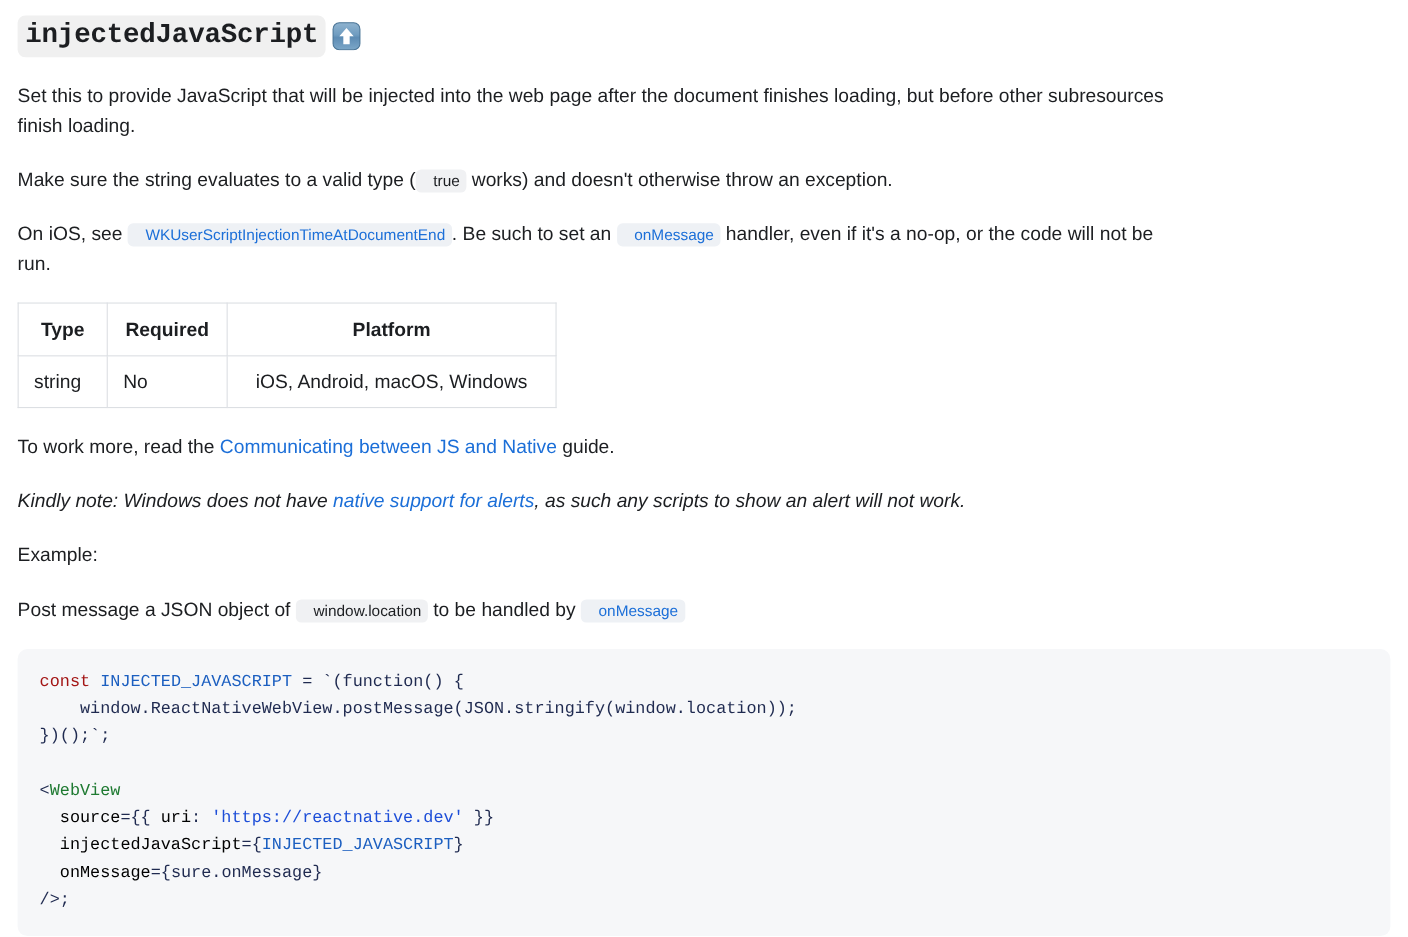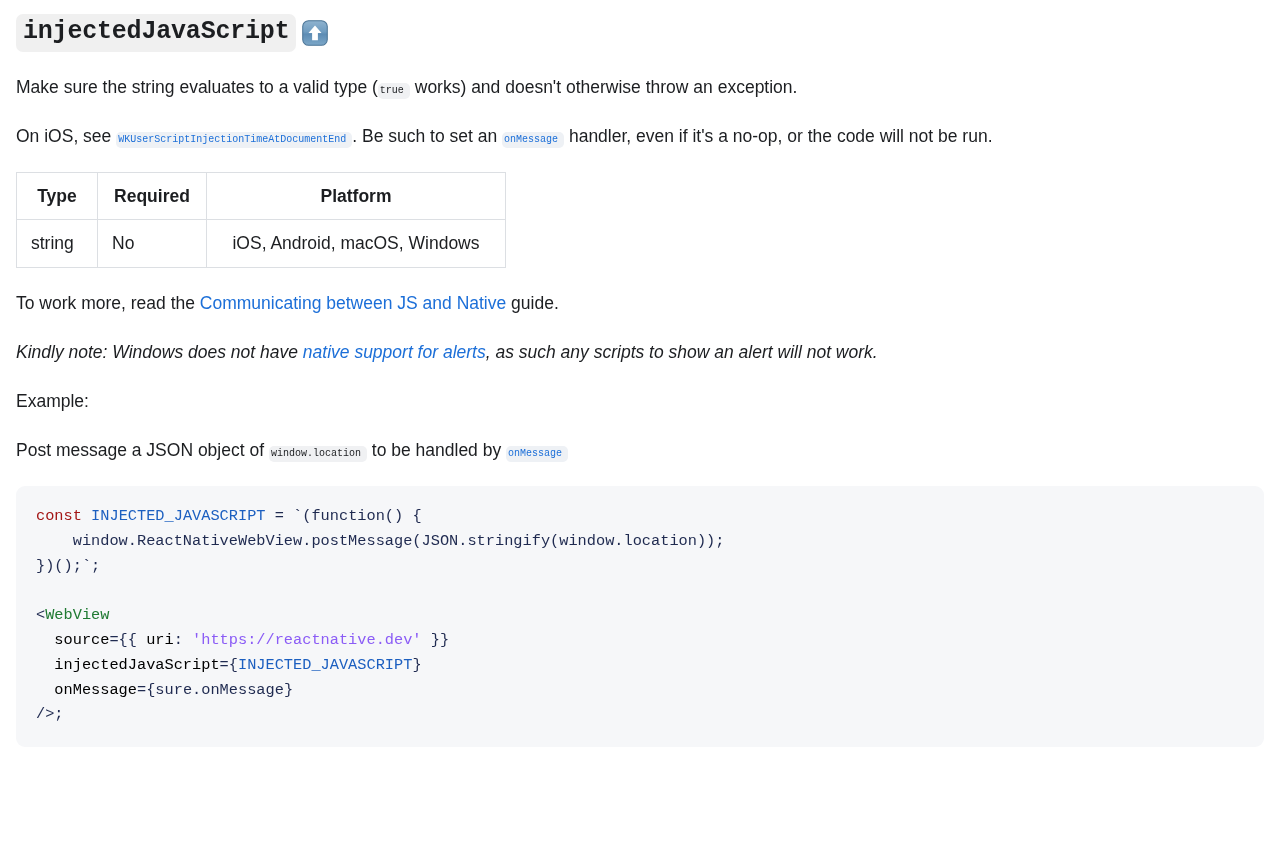--- a/index.html
+++ b/index.html
@@ -57,25 +57,25 @@
     color: #1c1e21;
     max-width: 1248px;
   }
   p.para.narrow { max-width: 1232px; }
   p.note {
     font-style: italic;
   }
 
   
   code.ic {
-    font-family: Liberation Mono, monospace;
+    font-family: Liberation Sans, sans-serif;
     background: #f0f1f3;
     border-radius: 5px;
-    padding: 2px 6px 3px 2px;
-    font-size: 10px;
+    padding: 2px 6px 3px 16px;
+    font-size: 14px;
     color: #1c1e21;
     white-space: nowrap;
   }
   code.ic.link {
     color: #1c6fd8;
     background: #eef1f5;
   }
   a.doclink {
     color: #1c6fd8;
     text-decoration: none;
@@ -121,21 +121,21 @@
     line-height: 1.62;
     white-space: pre;
     color: #1f2a50;
     overflow: hidden;
   }
   .tok-kw   { color: #a31515; }
   .tok-var  { color: #1c5fc0; }
   .tok-def  { color: #1f2a50; text-align: right; }
   .tok-tag  { color: #1f7a32; }
   .tok-attr { color: #000000; }
-  .tok-str  { color: #8b5cf6; }
+  .tok-str  { color: #1d4ed8; }
   .tok-punc { color: #1f2a50; }
 </style>
 </head>
 <body>
 
 <div class="page">
 
   <h1 class="doc-heading">
     <span class="code-title">injectedJavaScript</span>
     <span class="emoji-up">
@@ -147,20 +147,21 @@
             <stop offset="55%" stop-color="#5d8cb4"></stop>
             <stop offset="100%" stop-color="#7ca7c8"></stop>
           </linearGradient>
         </defs>
         <rect x="1" y="1" width="34" height="34" rx="8" ry="8" fill="url(#emojiBg)" stroke="#4a7496" stroke-width="1.4"></rect>
         <path d="M18 7.5 L27 18 L22 18 L22 28 L14 28 L14 18 L9 18 Z" fill="#ffffff"></path>
       </svg>
     </span>
   </h1>
 
+  <p class="para">Set this to provide JavaScript that will be injected into the web page after the document finishes loading, but before other subresources finish loading.</p>
 
   <p class="para"><span>Make sure the string evaluates to a valid type (</span><code class="ic">true</code><span> works) and doesn't otherwise throw an exception.</span></p>
 
   <p class="para narrow"><span>On iOS, see </span><a class="codelink" href="#"><code class="ic link">WKUserScriptInjectionTimeAtDocumentEnd</code></a><span>. Be such to set an </span><a class="codelink" href="#"><code class="ic link">onMessage</code></a><span> handler, even if it's a no-op, or the code will not be run.</span></p>
 
   <table class="proptable">
     <thead>
       <tr>
         <th class="col-type">Type</th>
         <th class="col-req">Required</th>

